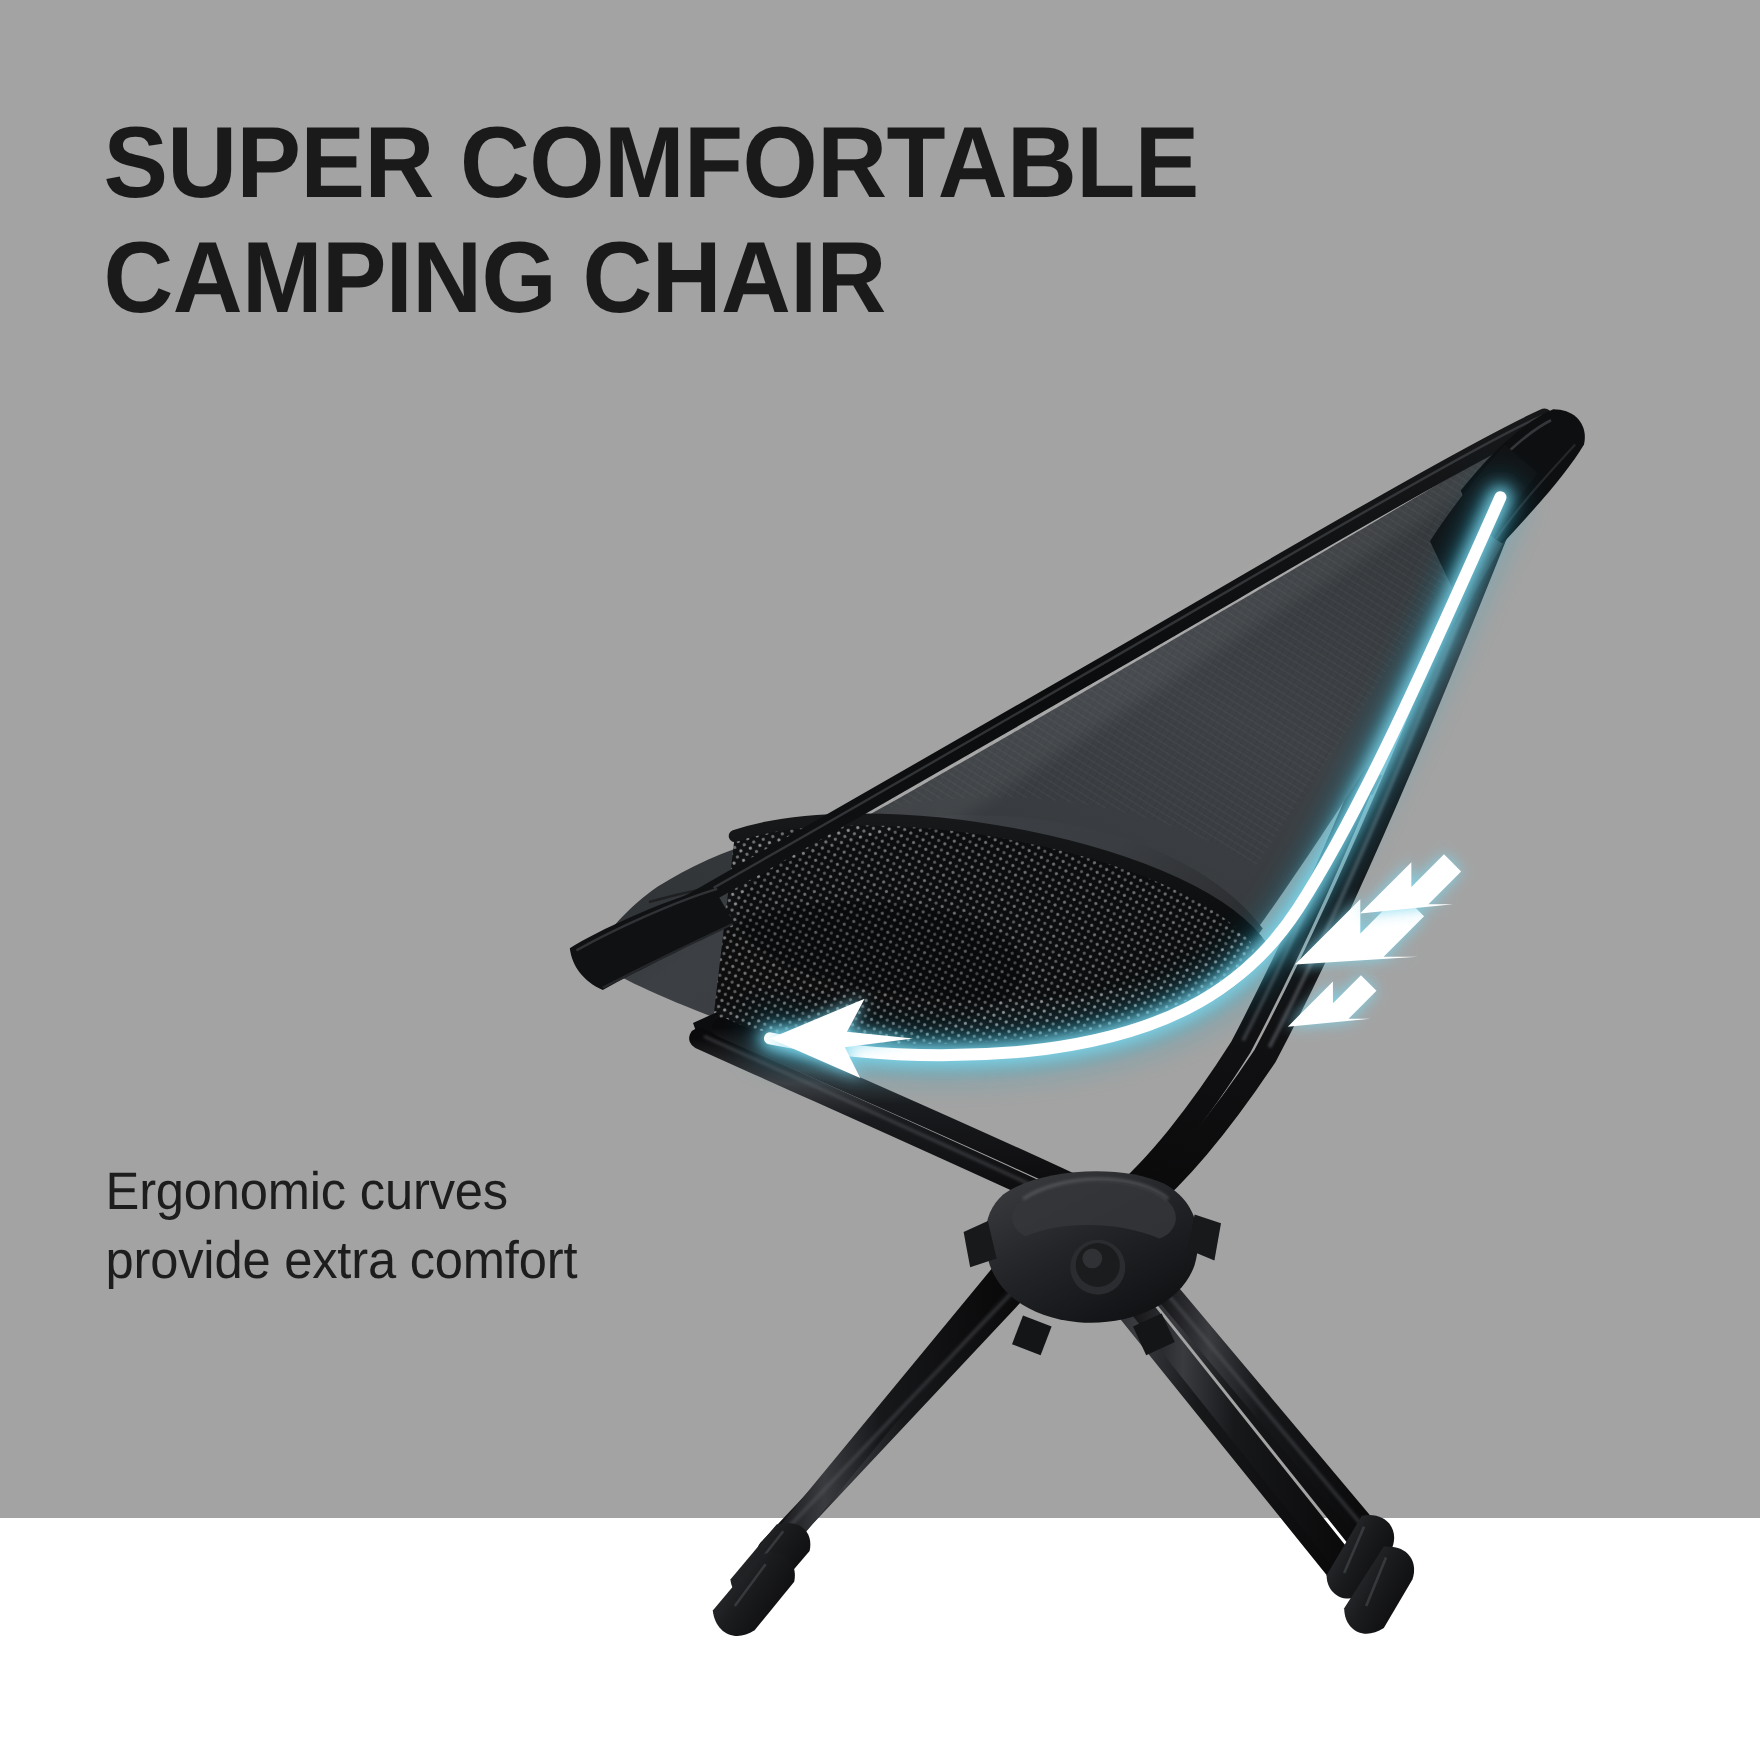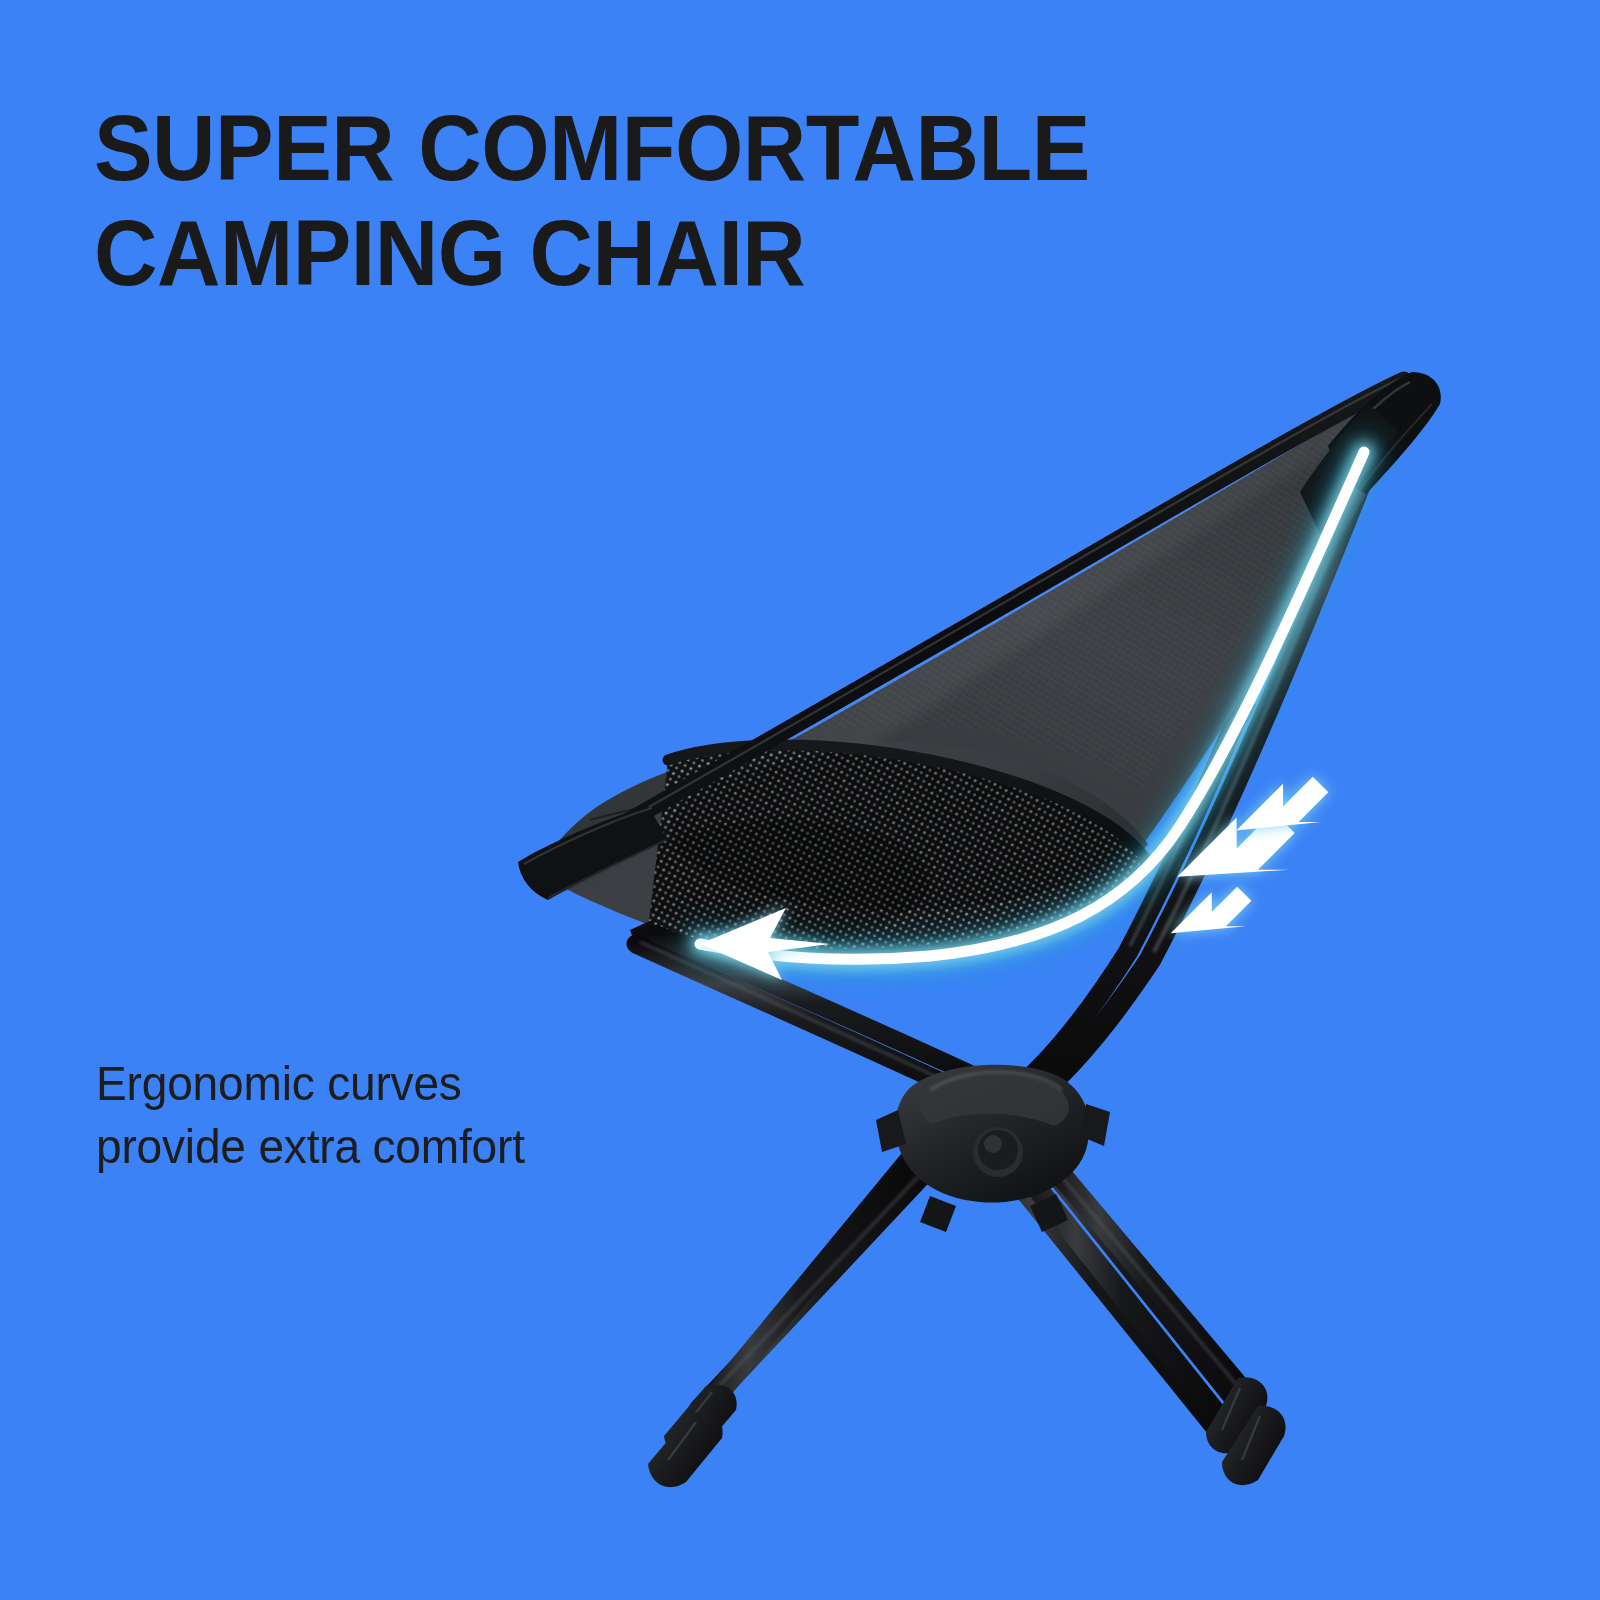--- a/index.html
+++ b/index.html
@@ -13,22 +13,22 @@
     position: relative;
     overflow: hidden;
     font-family: "Liberation Sans", sans-serif;
     -webkit-font-smoothing: antialiased;
   }
 
   #stage {
     position: absolute;
     left: 0; top: 0;
     width: 1600px;
-    height: 1600px;
-    background: #3b82f6;
+    height: 1380px;
+    background: #a3a3a3;
   }
 
   
   #headline {
     position: absolute;
     left: 94px;
     top: 96px;
     width: 1280px;
     color: #1a1a1a;
     font-family: "Liberation Sans", sans-serif;

